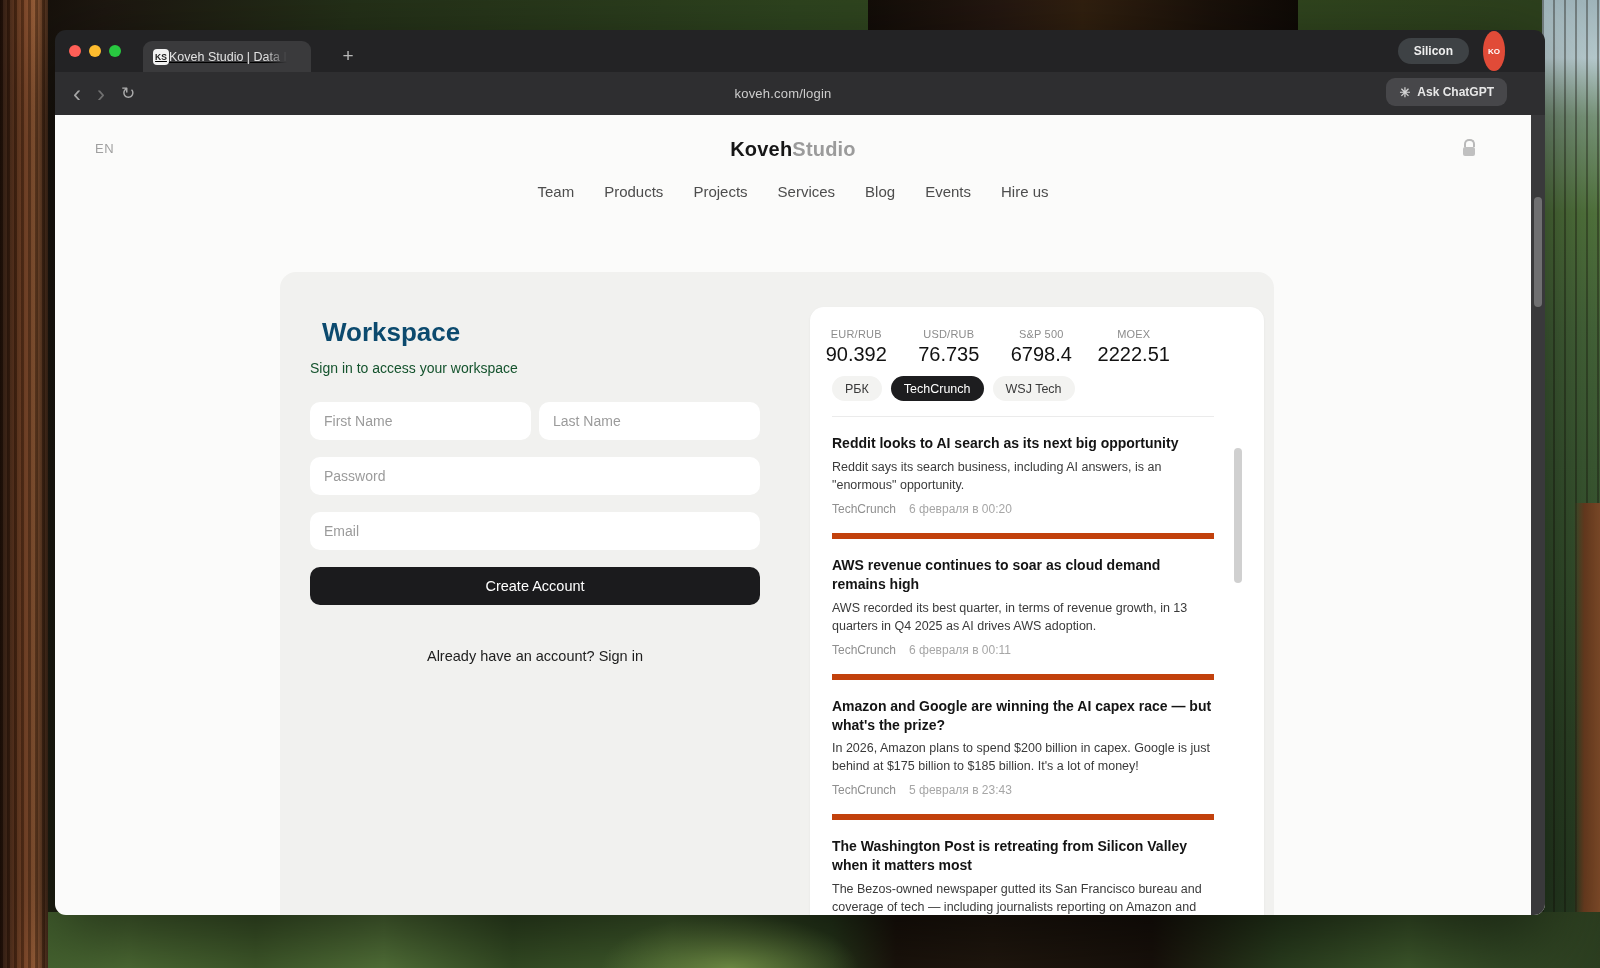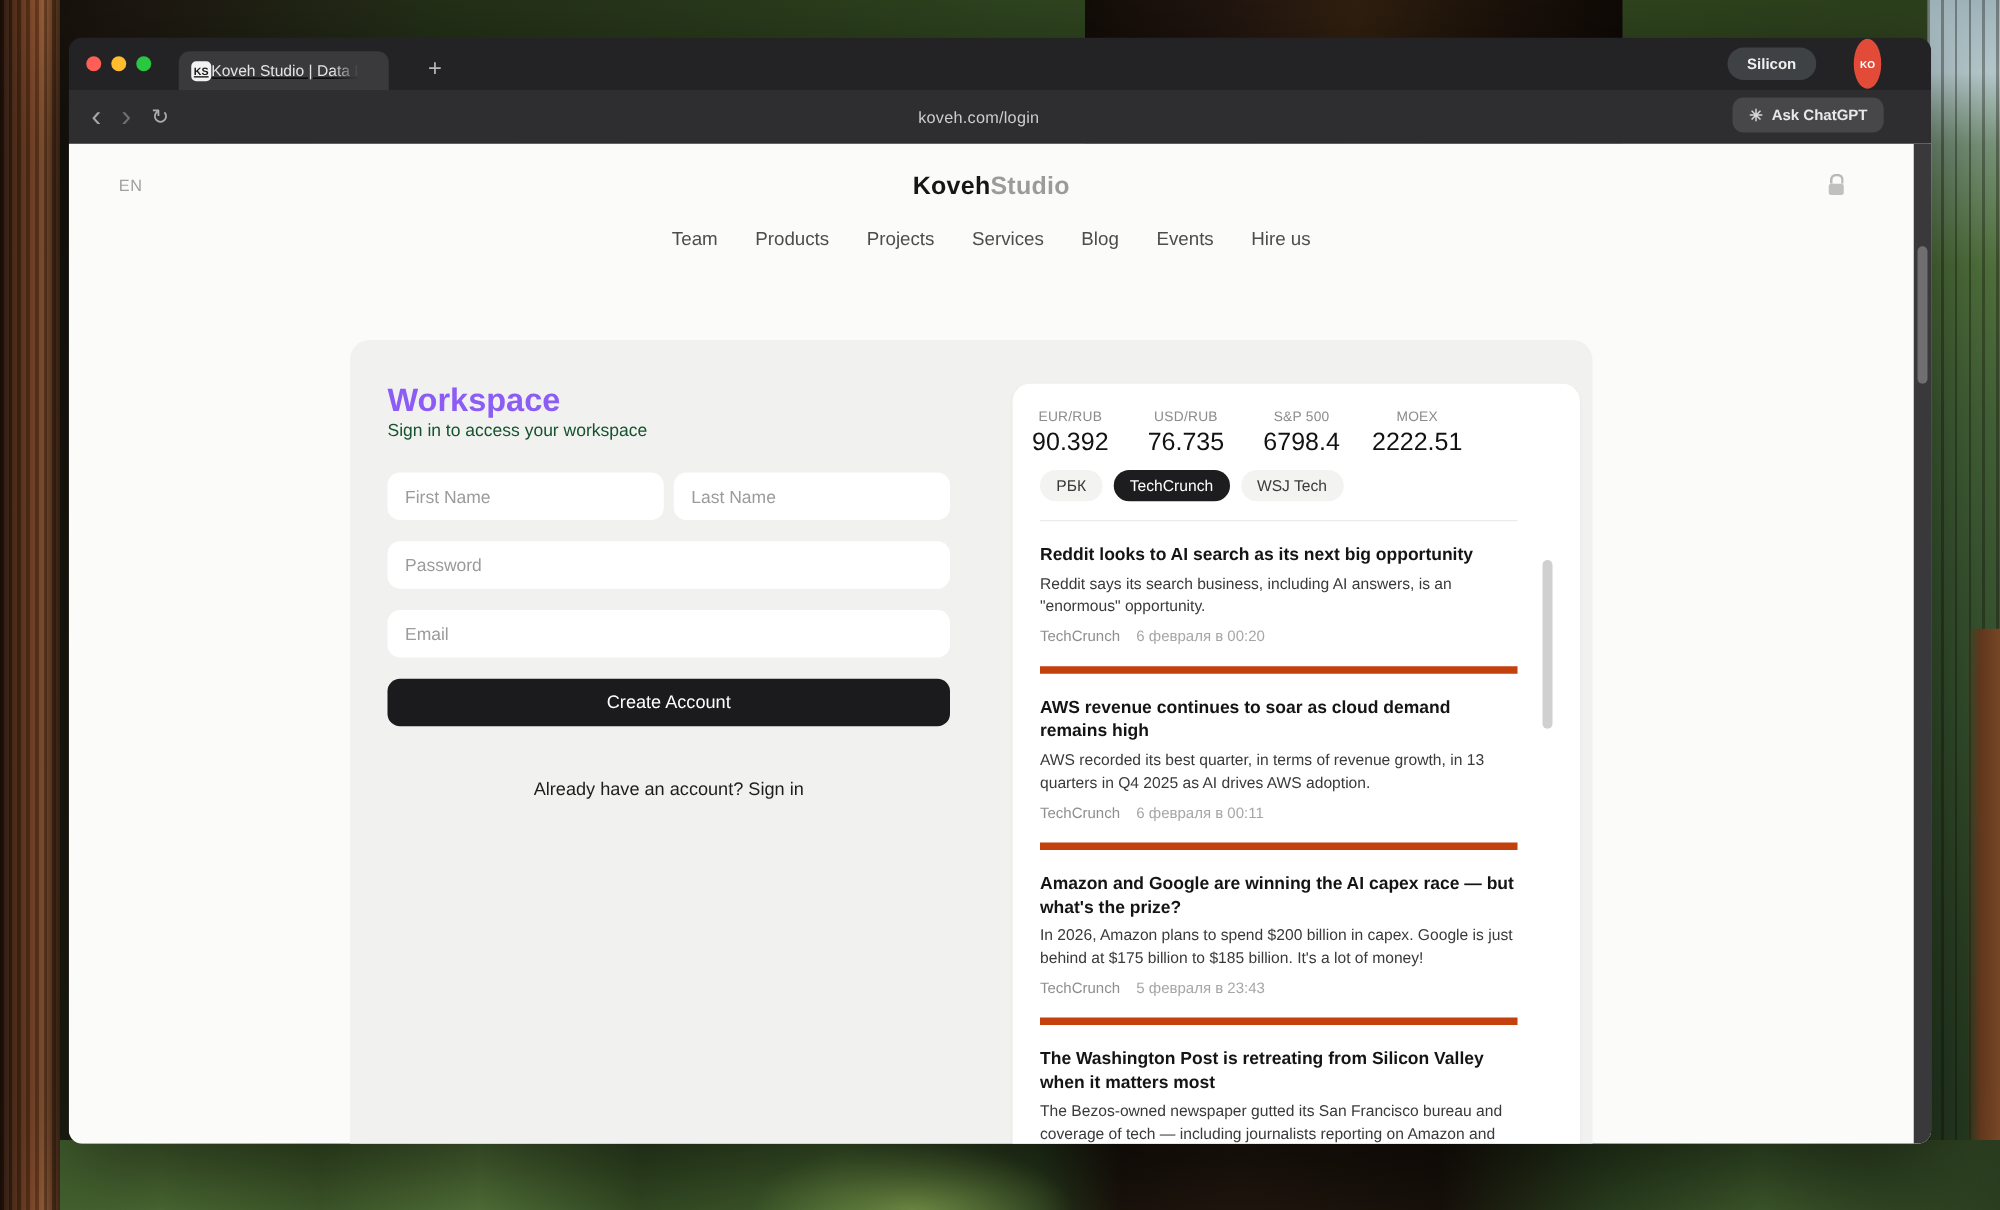--- a/index.html
+++ b/index.html
@@ -31,21 +31,21 @@
   .light{width:12px;height:12px;border-radius:50%;}
   .tab{position:absolute;left:88px;bottom:0;width:168px;height:31px;background:#3a3a3c;border-radius:9px 9px 0 0;
     display:flex;align-items:center;padding:0 10px;gap:0;box-sizing:border-box;text-decoration:underline;}
   .favicon{width:16px;height:16px;flex:none;background:#f2f2f2;border-radius:4px;color:#1a1a1a;font-size:8.5px;font-weight:700;
     display:flex;align-items:center;justify-content:center;}
   .tab-title{font-size:12.5px;color:#e3e3e3;white-space:nowrap;overflow:hidden;width:118px;
     -webkit-mask-image:linear-gradient(90deg,#000 82%,transparent);mask-image:linear-gradient(90deg,#000 82%,transparent);}
   .newtab{position:absolute;left:280px;bottom:3px;width:26px;height:26px;color:#b8b8b8;font-size:19px;line-height:26px;text-align:center;}
   .tb-right{margin-left:auto;display:flex;align-items:center;gap:14px;margin-right:40px;}
   .update-btn{background:#3e4245;color:#efefef;font-size:12px;font-weight:700;padding:6px 16px;border-radius:14px;}
-  .avatar{width:22px;height:40px;border-radius:50%;color:#fff;font-size:8px;font-weight:700;display:flex;align-items:center;justify-content:center;margin-left:16px;}
+  .avatar{width:22px;height:40px;border-radius:50%;color:#fff;font-size:8px;font-weight:700;display:flex;align-items:center;justify-content:center;}
 
   .toolbar{height:43px;background:#2e2e30;position:relative;display:flex;align-items:center;flex:none;}
   .nav-btns{display:flex;align-items:center;gap:16px;margin-left:18px;z-index:2;}
   .chev{font-size:24px;line-height:20px;}
   .chev.back{color:#a6a6a6;}
   .chev.fwd{color:#707070;}
   .reload{font-size:17px;color:#ababab;}
   .url{position:absolute;left:0;right:34px;text-align:center;color:#cdcdcd;font-size:13px;letter-spacing:.2px;}
   .ask{position:absolute;right:38px;top:6px;background:#47474a;border-radius:9px;padding:7px 13px;display:flex;gap:7px;align-items:center;
     color:#e8e8e8;font-size:12px;font-weight:700;z-index:2;}
@@ -62,21 +62,21 @@
   .lock{position:absolute;right:70px;top:24px;width:12px;}
   .lock-shackle{width:7px;height:6px;border:2px solid #b9b9b9;border-bottom:none;border-radius:5px 5px 0 0;margin:0 auto;}
   .lock-body{width:12px;height:9px;background:#c0c0c0;border-radius:2px;}
 
   .mainnav{position:absolute;top:68px;left:0;right:14px;display:flex;justify-content:center;gap:30px;font-size:15px;color:#4d4d4d;}
   .mainnav span{cursor:default;}
 
   .panel{position:absolute;left:225px;top:157px;width:994px;height:780px;background:#f1f1ef;border-radius:16px;}
 
   .form{position:absolute;left:30px;top:33px;width:450px;}
-  .form-title{font-size:26px;font-weight:700;color:#8b5cf6;margin:0;}
+  .form-title{font-size:26px;font-weight:700;color:#0c4a6e;margin:12px;}
   .form-sub{margin-top:0;font-size:14px;color:#14532d;}
   .fields{margin-top:26px;display:flex;flex-direction:column;gap:17px;}
   .frow{display:flex;gap:8px;}
   .inp{height:38px;border:none;outline:none;border-radius:10px;background:#fff;padding:0 14px;font-size:14px;color:#222;
     width:100%;box-sizing:border-box;font-family:"Liberation Sans",sans-serif;}
   .inp::placeholder{color:#9b9b9b;}
   .create-btn{height:38px;border-radius:10px;color:#fff;font-size:14.5px;font-weight:500;display:flex;align-items:center;justify-content:center;cursor:pointer;}
   .signin{margin-top:43px;text-align:center;font-size:14.5px;color:#1d1d1d;}
 
   .news-card{position:absolute;left:530px;top:35px;width:454px;height:745px;background:#fff;border-radius:14px;

